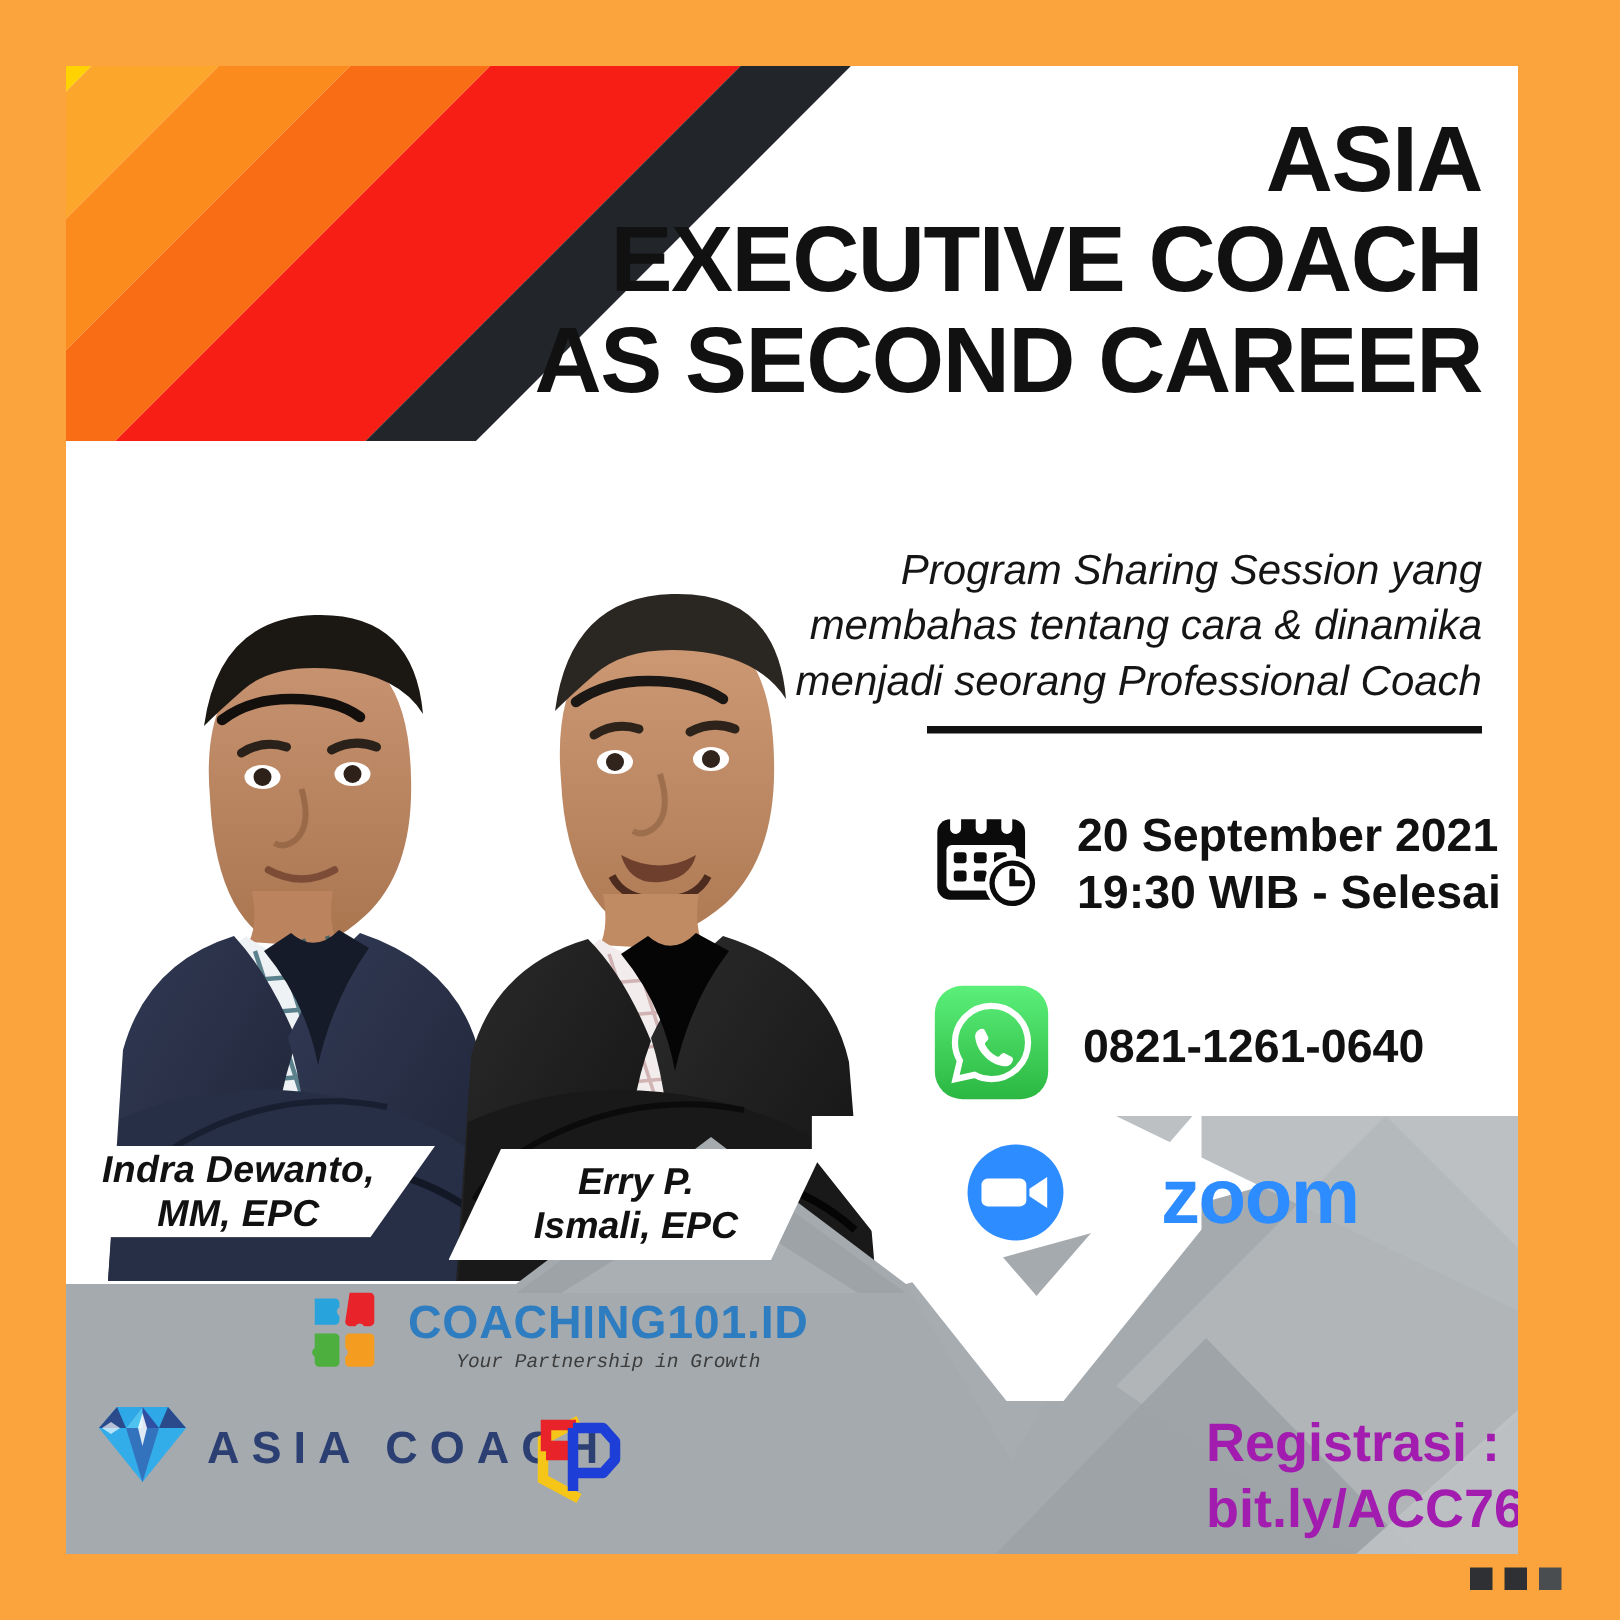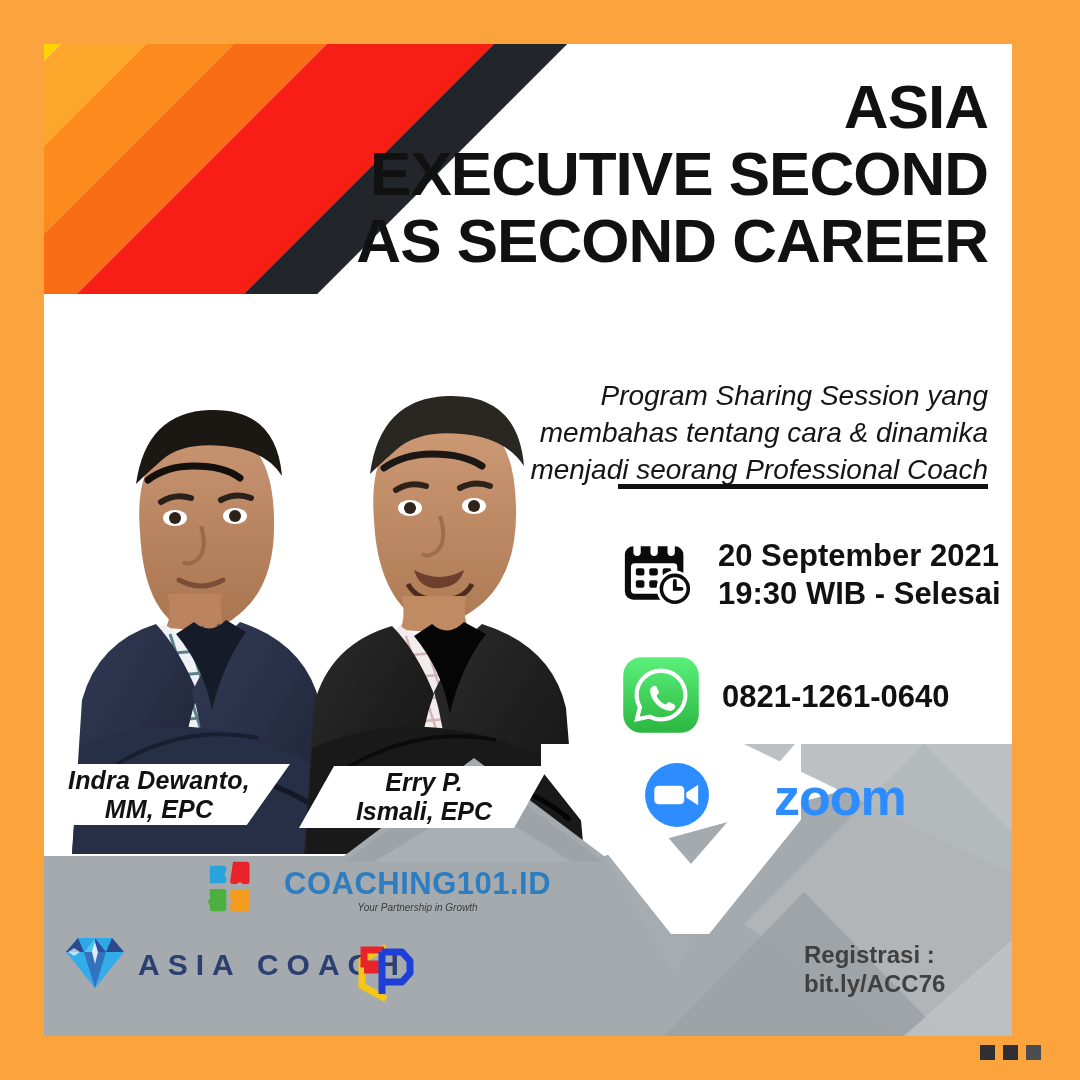--- a/index.html
+++ b/index.html
@@ -62,21 +62,21 @@
     white-space:pre-line;
     z-index:6;
   }
   #banner-1 {
     left:6px; top:720px; width:240px; height:61px;
     clip-path:polygon(0 0, 100% 0, 82% 100%, 0 100%);
     padding-right:22px;
     letter-spacing:.2px;
   }
   #banner-2 {
-    left:255px; top:722px; width:250px; height:62px;
+    left:255px; top:722px; width:250px; height:74px;
     clip-path:polygon(14% 0, 100% 0, 86% 100%, 0 100%);
   }
 
   
   #gray-panel {
     position:absolute; left:0; top:700px; width:968px; height:292px;
     overflow:hidden;
     z-index:3;
   }
 
@@ -101,21 +101,20 @@
   }
 
   #subtitle {
     position:absolute; right:24px; top:318px;
     width:500px; text-align:right;
     font-style:italic;
     font-size:28px;
     line-height:1.32;
     color:#151515;
     z-index:4;
-    margin-top:16px;
   }
   #subtitle-rule {
     position:absolute; right:24px; top:440px;
     width:370px; height:5px; background:#111; z-index:4;
   }
 
   .info-row {
     position:absolute;
     display:flex; align-items:center;
     z-index:7;
@@ -126,40 +125,40 @@
   #zoom-row { left:600px; top:718px; gap:16px; }
 
   .info-text {
     font-weight:bold; font-size:31px; color:#111;
     line-height:1.22; white-space:pre-line;
   }
 
   
   #registration {
     position:absolute; left:760px; top:896px;
-    font-weight:bold; font-size:24px; color:#404040;
+    font-weight:bold; font-size:36px; color:#a21caf;
     line-height:1.22; white-space:pre-line;
     z-index:8;
   }
 
   
   #logo-coaching {
     position:absolute; left:160px; top:812px;
-    display:flex; align-items:center; gap:18px; z-index:8;
+    display:flex; align-items:center; gap:6px; z-index:8;
   }
   #logo-asia {
     position:absolute; left:18px; top:890px;
     display:flex; align-items:center; gap:10px; z-index:8;
   }
   #logo-energi {
     position:absolute; left:310px; top:898px;
     display:flex; align-items:center; gap:6px; z-index:8;
   }
   .logo-word { font-weight:bold; color:#2E7DC0; font-size:31px; letter-spacing:.5px; }
-  .logo-tag  { font-style:italic; color:#3C3C3C; font-size:10px; text-align:center; }
+  .logo-tag  { font-style:italic; color:#3C3C3C; font-size:13px; text-align:center;font-family:Liberation Mono, monospace; }
   .asia-word { color:#2B3F72; font-size:30px; font-weight:bold; letter-spacing:8px; }
   .ep-word   { color:#1D3FD8; font-size:28px; font-weight:bold; letter-spacing:-.2px; }
   .ep-tag    { color:#2E6BD0; font-size:14px; letter-spacing:3.6px; text-align:center; }
 </style>
 </head>
 <body>
 
 <div id="poster">
 
   <div id="canvas">
@@ -274,21 +273,21 @@
         <path d="M330 118 L430 56 L528 118 Z" fill="#AEB2B6" opacity=".8"></path>
         <path d="M860 292 L968 196 L968 292 Z" fill="#C2C5C8" opacity=".8"></path>
         <path d="M560 112 L700 112 L630 230 Z" fill="#A9AEB2" opacity=".6"></path>
       </svg>
     </div>
 
     <div id="white-v"></div>
 
     <div id="headline">
       <div>ASIA</div>
-      <div>EXECUTIVE SECOND</div>
+      <div>EXECUTIVE COACH</div>
       <div>AS SECOND CAREER</div>
     </div>
 
     <div id="subtitle">Program Sharing Session yang membahas tentang cara &amp; dinamika menjadi seorang Professional Coach</div>
     <div id="subtitle-rule"></div>
 
     <div class="info-row" id="date-row">
       <span>
         <svg width="78" height="78" viewBox="0 0 64 64">
           <rect x="4" y="10" width="48" height="44" rx="7" fill="#0B0B0B"></rect>

